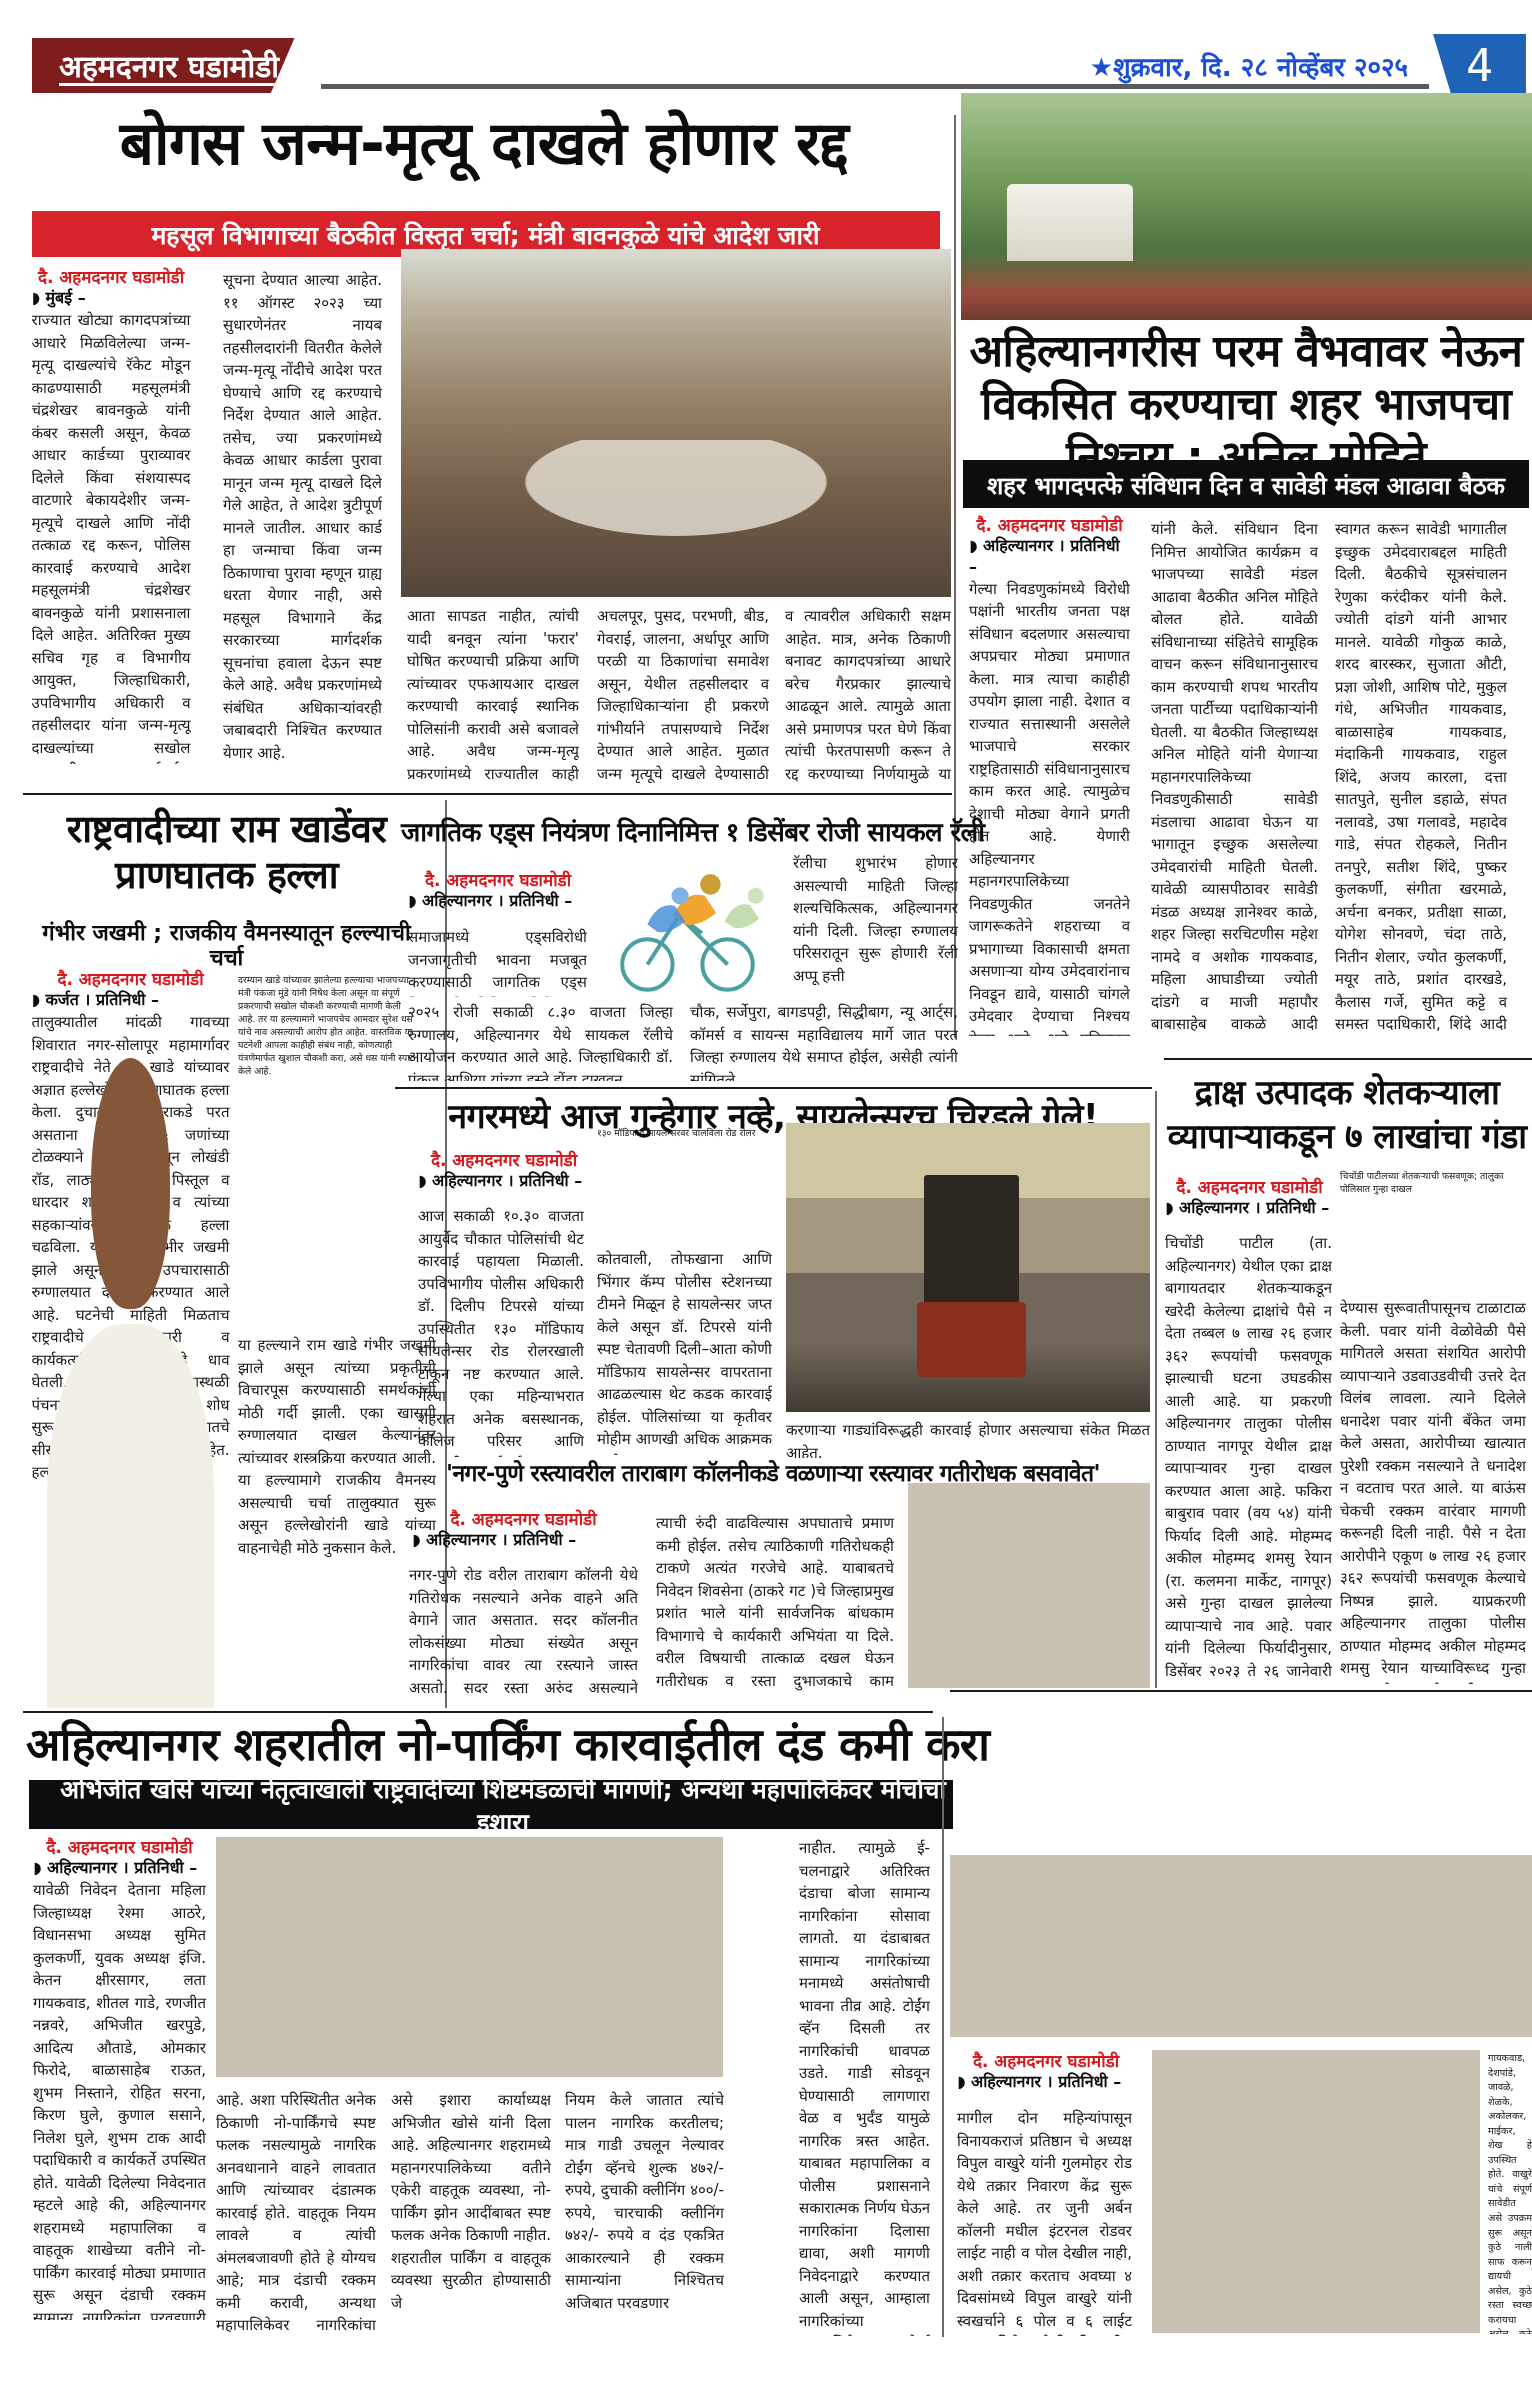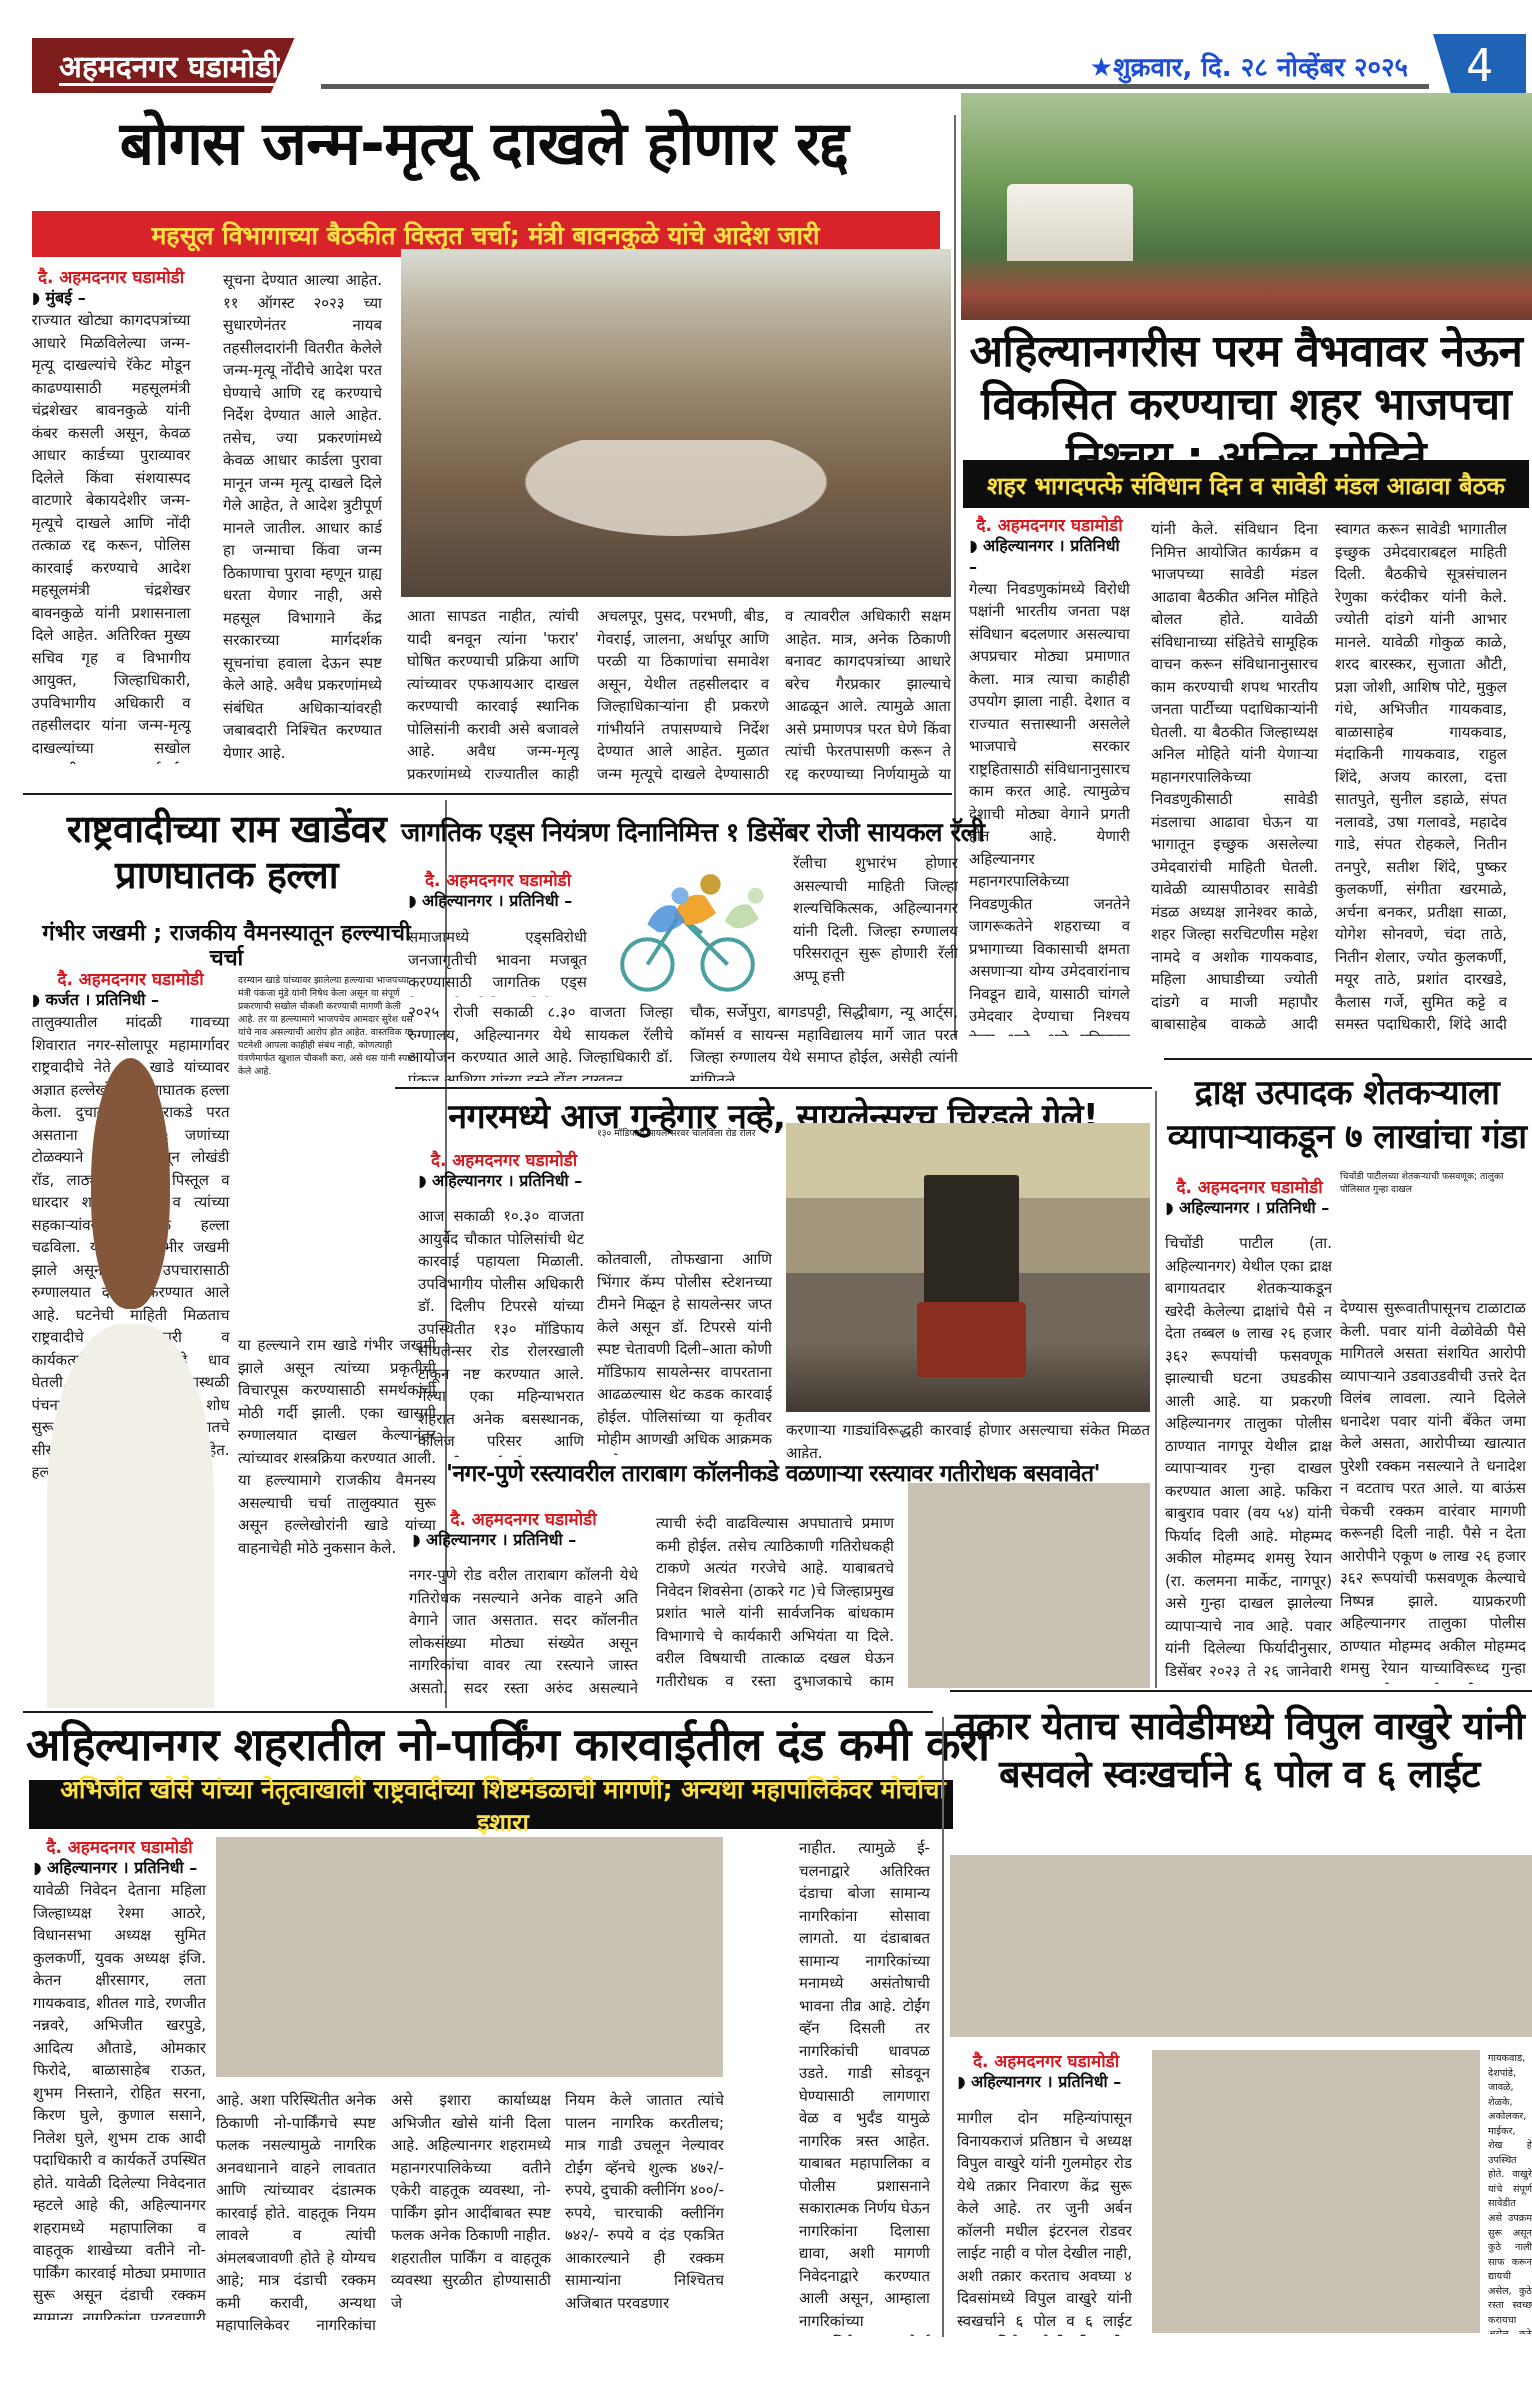--- a/index.html
+++ b/index.html
@@ -15,21 +15,21 @@
   .m-page{left:1433px;top:34px;width:93px;height:62px;background:#1e63b5;
           clip-path:polygon(0 0,100% 0,100% 100%,20% 100%);display:flex;align-items:center;justify-content:center;}
   .m-page span{color:#fff;font-size:45px;font-weight:300;font-family:"DejaVu Sans Mono",monospace;}
   .m-rule{left:321px;top:84px;width:1108px;height:4.6px;background:#5a5a5a;}
   
   .headline{font-weight:bold;color:#0c0c0c;text-align:center;letter-spacing:-0.6px;line-height:1.12;}
   .nowrap{white-space:nowrap;}
   .byline{color:#d6191f;font-weight:bold;font-size:17px;text-align:center;line-height:1.25;}
   .dateline{font-size:16px;font-weight:bold;color:#0d0d0d;line-height:1.3;}
   .body-text{font-size:15px;line-height:1.5;text-align:justify;color:#161616;overflow:hidden;}
-  .bar{color:#fde047;font-weight:bold;text-align:center;display:flex;align-items:center;justify-content:center;}
+  .bar{color:#ffffff;font-weight:bold;text-align:center;display:flex;align-items:center;justify-content:center;}
   .red-bar{background:#d8232a;}
   .black-bar{background:#0d0d0d;}
   .hr{background:#1a1a1a;}
   .vr{background:#6a6a6a;}
   .photo{background:#c9c2b2;}
   
   .ph-meeting{background:linear-gradient(180deg,#d9dcd2 0%,#bdb5a2 16%,#97846a 42%,#77604a 68%,#52453a 100%);}
   .ph-meeting:after{content:"";position:absolute;left:18%;top:55%;width:64%;height:30%;
     background:radial-gradient(ellipse at 50% 40%,#e7e2d6 0 60%,transparent 61%);opacity:.8;}
   .ph-bjp{background:linear-gradient(180deg,#a9c493 0%,#739c5b 38%,#4c7340 70%,#9a4d3c 88%,#6e3a2e 100%);}
@@ -202,21 +202,20 @@
     <div class="body-text" style="height:441px;">यावेळी निवेदन देताना महिला जिल्हाध्यक्ष रेश्मा आठरे, विधानसभा अध्यक्ष सुमित कुलकर्णी, युवक अध्यक्ष इंजि. केतन क्षीरसागर, लता गायकवाड, शीतल गाडे, रणजीत नन्नवरे, अभिजीत खरपुडे, आदित्य औताडे, ओमकार फिरोदे, बाळासाहेब राऊत, शुभम निस्ताने, रोहित सरना, किरण घुले, कुणाल ससाने, निलेश घुले, शुभम टाक आदी पदाधिकारी व कार्यकर्ते उपस्थित होते. यावेळी दिलेल्या निवेदनात म्हटले आहे की, अहिल्यानगर शहरामध्ये महापालिका व वाहतूक शाखेच्या वतीने नो-पार्किंग कारवाई मोठ्या प्रमाणात सुरू असून दंडाची रक्कम सामान्य नागरिकांना परवडणारी नाही. मात्र शहरात अद्याप पुरेशी पार्किंग व्यवस्था नागरिकांसाठी उपलब्ध नाही.</div>
   </div>
   <div class="abs photo ph-office" style="left:216px;top:1837px;width:507px;height:240px;"></div>
   <div class="abs body-text" style="left:216px;top:2089px;width:160px;height:247px;">आहे. अशा परिस्थितीत अनेक ठिकाणी नो-पार्किंगचे स्पष्ट फलक नसल्यामुळे नागरिक अनवधानाने वाहने लावतात आणि त्यांच्यावर दंडात्मक कारवाई होते. वाहतूक नियम लावले व त्यांची अंमलबजावणी होते हे योग्यच आहे; मात्र दंडाची रक्कम कमी करावी, अन्यथा महापालिकेवर नागरिकांचा मोर्चा काढण्यात येईल,</div>
   <div class="abs body-text" style="left:391px;top:2089px;width:160px;height:247px;">असे इशारा कार्याध्यक्ष अभिजीत खोसे यांनी दिला आहे. अहिल्यानगर शहरामध्ये महानगरपालिकेच्या वतीने एकेरी वाहतूक व्यवस्था, नो-पार्किंग झोन आदींबाबत स्पष्ट फलक अनेक ठिकाणी नाहीत. शहरातील पार्किंग व वाहतूक व्यवस्था सुरळीत होण्यासाठी जे</div>
   <div class="abs body-text" style="left:565px;top:2089px;width:159px;height:247px;">नियम केले जातात त्यांचे पालन नागरिक करतीलच; मात्र गाडी उचलून नेल्यावर टोईंग व्हॅनचे शुल्क ४७२/- रुपये, दुचाकी क्लीनिंग ४००/- रुपये, चारचाकी क्लीनिंग ७४२/- रुपये व दंड एकत्रित आकारल्याने ही रक्कम सामान्यांना निश्चितच अजिबात परवडणार</div>
   <div class="abs body-text" style="left:799px;top:1837px;width:131px;height:499px;">नाहीत. त्यामुळे ई-चलनाद्वारे अतिरिक्त दंडाचा बोजा सामान्य नागरिकांना सोसावा लागतो. या दंडाबाबत सामान्य नागरिकांच्या मनामध्ये असंतोषाची भावना तीव्र आहे. टोईंग व्हॅन दिसली तर नागरिकांची धावपळ उडते. गाडी सोडवून घेण्यासाठी लागणारा वेळ व भुर्दंड यामुळे नागरिक त्रस्त आहेत. याबाबत महापालिका व पोलीस प्रशासनाने सकारात्मक निर्णय घेऊन नागरिकांना दिलासा द्यावा, अशी मागणी निवेदनाद्वारे करण्यात आली असून, आम्हाला नागरिकांच्या महापालिकेकडून मोर्चा काढावा लागू नये यासाठी सकारात्मक आश्वासन देण्यात आला आहे.</div>
 
   <div class="abs vr" style="left:942px;top:1717px;width:1.7px;height:620px;"></div>
   <div class="abs hr" style="left:950px;top:1690px;width:582px;height:1.7px;"></div>
-  <div class="abs headline" style="left:950px;top:1703px;width:579px;font-size:38px;line-height:1.25;">तक्रार येताच सावेडीमध्ये विपुल वाखुरे यांनी बसवले स्वःखर्चाने ६ पोल व ६ लाईट</div>
   <div class="abs photo ph-group" style="left:950px;top:1855px;width:582px;height:182px;"></div>
   <div class="abs" style="left:957px;top:2051px;width:178px;">
     <div class="byline">दै. अहमदनगर घडामोडी</div>
     <div class="dateline">◗ अहिल्यानगर । प्रतिनिधी –</div>
   </div>
   <div class="abs body-text" style="left:957px;top:2107px;width:175px;height:229px;">मागील दोन महिन्यांपासून विनायकराजं प्रतिष्ठान चे अध्यक्ष विपुल वाखुरे यांनी गुलमोहर रोड येथे तक्रार निवारण केंद्र सुरू केले आहे. तर जुनी अर्बन कॉलनी मधील इंटरनल रोडवर लाईट नाही व पोल देखील नाही, अशी तक्रार करताच अवघ्या ४ दिवसांमध्ये विपुल वाखुरे यांनी स्वखर्चाने ६ पोल व ६ लाईट बसवून दिले. यावेळी परिसरातील नागरिकांनी वाखुरे यांचे आभार मानले. यावेळी ज्येष्ठ नागरिक,</div>
   <div class="abs photo ph-night" style="left:1152px;top:2050px;width:328px;height:283px;"></div>
   <div class="abs body-text" style="left:1488px;top:2051px;width:44px;height:283px;font-size:9.7px;line-height:1.5;">गायकवाड, देशपांडे, जावळे, शेळके, अकोलकर, माईकर, शेख हे उपस्थित होते. वाखुरे यांचे संपूर्ण सावेडीत असे उपक्रम सुरू असून कुठे नाली साफ करून द्यायची असेल, कुठे रस्ता स्वच्छ करायचा असेल, कुठे पोल लाईट द्यायची असेल तर ते काम विनम्रपणे करतात. यामुळे प्रभाग नागरिकांमध्ये समाधान व्यक्त होत आहे.</div>
 
   <div class="abs f-strip"></div>

